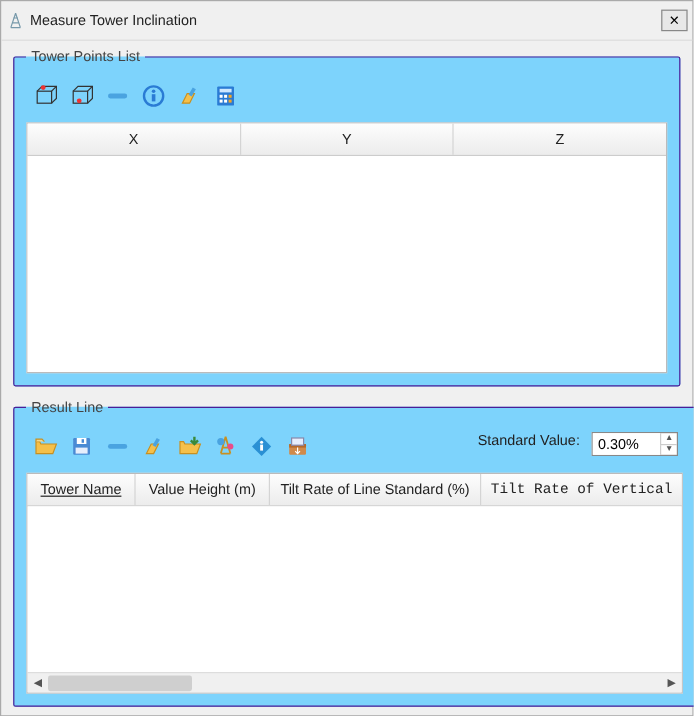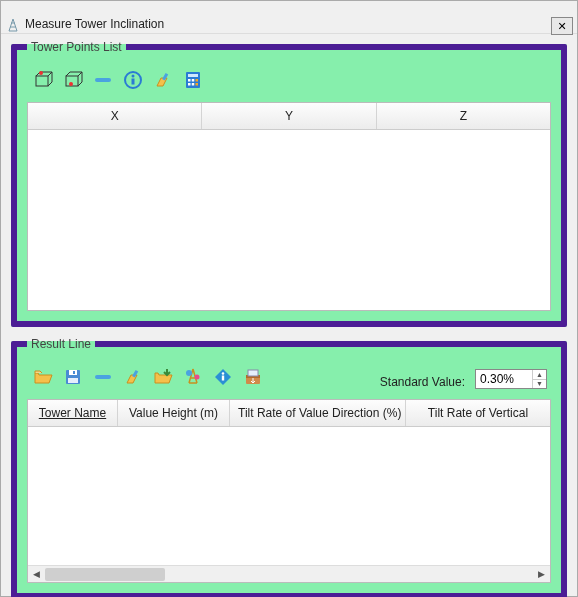--- a/index.html
+++ b/index.html
@@ -16,52 +16,53 @@
   .window {
     width: 578px;
     height: 597px;
     background: #f0f0f0;
     border: 1px solid #aaa;
     position: relative;
   }
   .titlebar {
     height: 24px;
     display: flex;
+    align-items: center;
     padding: 16px 4px;
     border-bottom: 1px solid #ddd;
   }
   .titlebar .app-icon {
     width: 16px; height: 16px; margin-right: 4px;
     display: flex; align-items: center; justify-content: center;
   }
   .titlebar .title { flex: 1; font-size: 12px; color: #222; }
   .close-btn {
     width: 22px; height: 18px;
     border: 1px solid #888;
     background: #e8e8e8;
     display: flex; align-items: center; justify-content: center;
     font-size: 11px; cursor: pointer;
     font-family: Arial;
   }
   .content { padding: 6px 10px; }
   fieldset {
-    border: 6px solid #4c1d95;
+    border: 1px solid #4c1d95;
     border-radius: 2px;
     margin: 0 0 10px 0;
     padding: 8px 10px 10px 10px;
-    background: #86efac;
+    background: #7dd3fc;
   }
   legend {
     font-size: 12px;
     color: #444;
     padding: 0 4px;
   }
   .toolbar {
     display: flex;
-    align-items: flex-end;
+    align-items: flex-start;
     gap: 6px;
     padding: 6px 4px 10px 4px;
   }
   .tool-btn {
     width: 24px; height: 24px;
     display: flex; align-items: center; justify-content: center;
     cursor: pointer;
     border-radius: 2px;
   }
   .spacer { flex: 1; }
@@ -135,21 +136,21 @@
     top: 2px; left: 0;
     height: 13px; width: 120px;
     background: #cfcfcf;
     border-radius: 2px;
     cursor: pointer;
   }
   
   .rcol1 { width: 90px; text-decoration: underline; }
   .rcol2 { width: 112px; }
   .rcol3 { width: 176px; }
-  .rcol4 { flex: 1; }
+  .rcol4 { flex: 1; font-family: Liberation Mono, monospace; }
   svg { display: block; }
 </style>
 </head>
 <body>
 
 <div class="window">
   <div class="titlebar">
     <span class="app-icon">
       <svg width="16" height="16">
           <g stroke="#79a" stroke-width="1" fill="none">
@@ -314,21 +315,21 @@
           <div class="spin-btns">
             <div class="sb">▲</div>
             <div class="sb">▼</div>
           </div>
         </div>
       </div>
       <div class="table-wrap" id="result-wrap">
         <div class="thead">
           <div class="th rcol1">Tower Name</div>
           <div class="th rcol2">Value Height (m)</div>
-          <div class="th rcol3">Tilt Rate of Value Direction (%)</div>
+          <div class="th rcol3">Tilt Rate of Line Standard (%)</div>
           <div class="th rcol4">Tilt Rate of Vertical</div>
         </div>
         <div class="tbody"></div>
         <div class="hscroll">
           <div class="arrow">◀</div>
           <div class="track">
             <div class="thumb"></div>
           </div>
           <div class="arrow">▶</div>
         </div>

